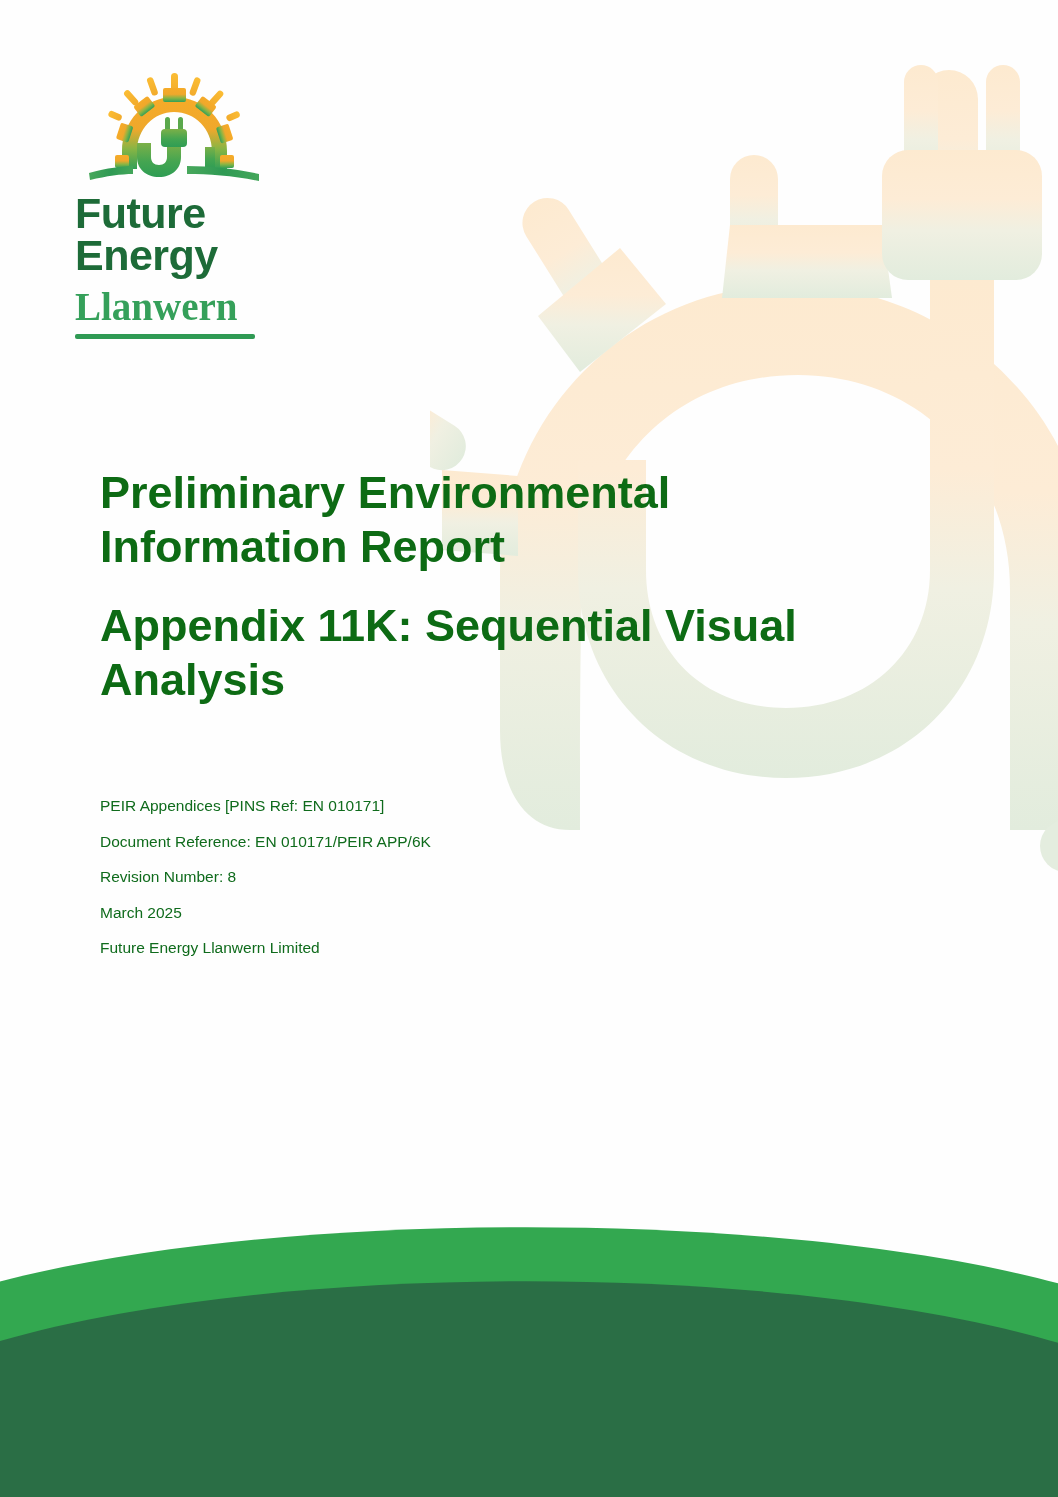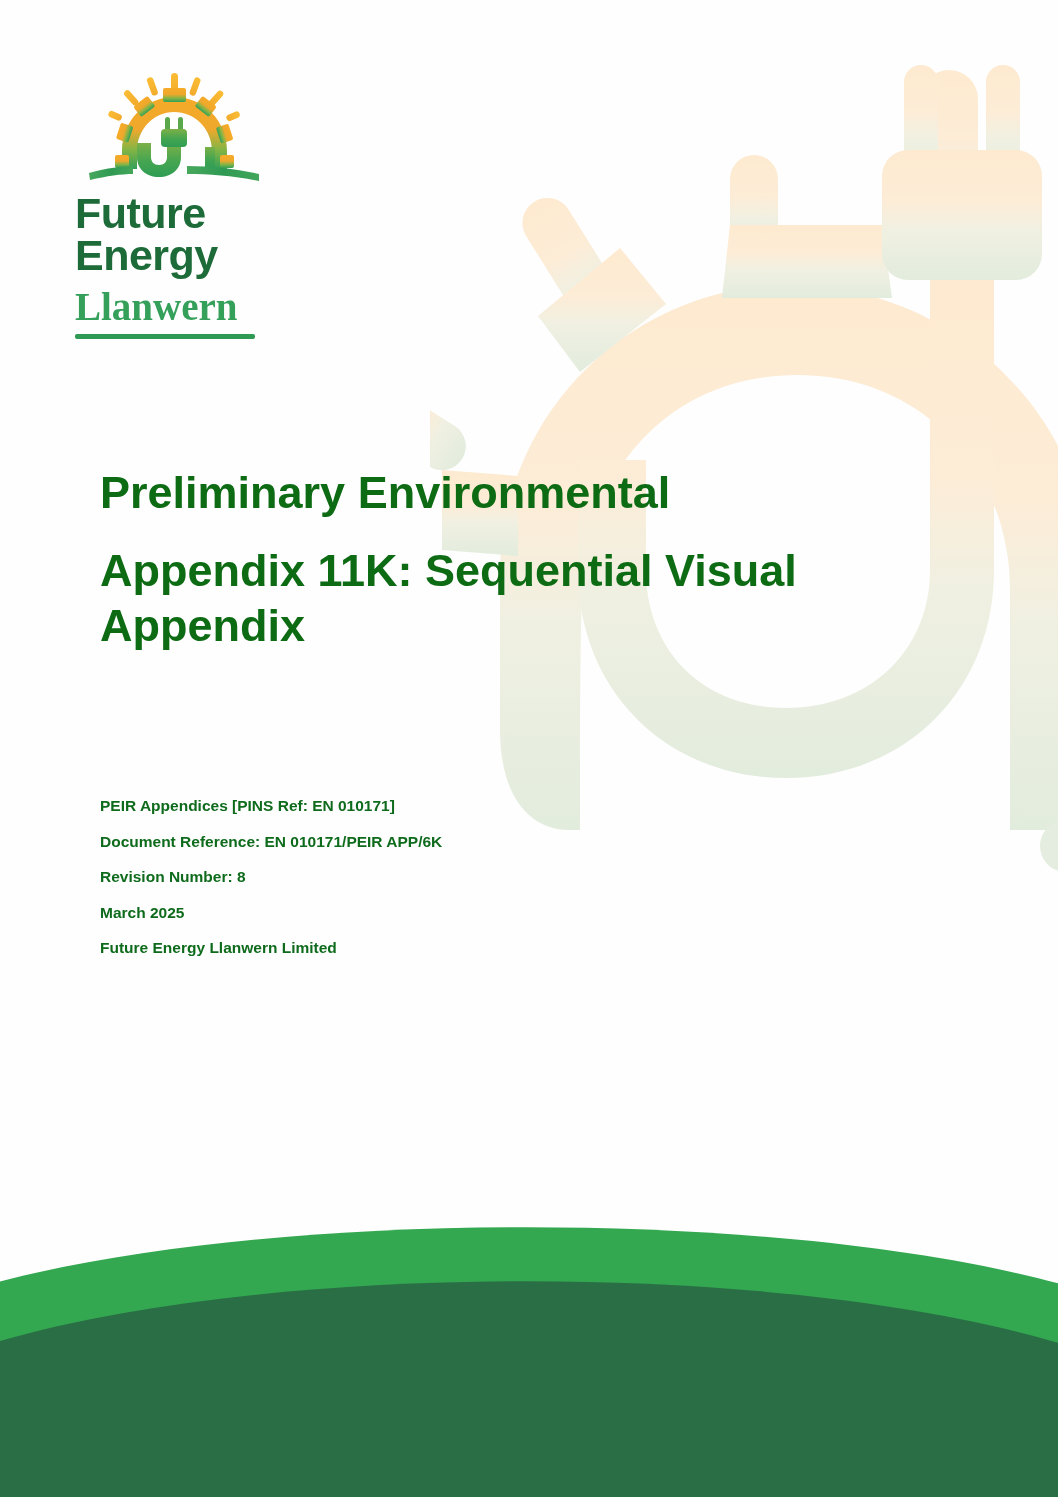--- a/index.html
+++ b/index.html
@@ -71,21 +71,21 @@
 
   
   #meta-block {
     position:absolute;
     left:100px; top:798px;
     z-index:3;
   }
   .meta-line {
     color:#0f6b1c;
     font-size:15.5px;
-    font-weight:bold;
+    font-weight:normal;
     line-height:1.0;
     margin-bottom:20px;
     white-space:nowrap;
   }
   .meta-line:last-child { margin-bottom:16px; }
 
   
   #footer-curves {
     position:absolute;
     left:0; bottom:0;
@@ -266,24 +266,25 @@
 
   <div class="logo-word" id="logo-future">Future</div>
   <div class="logo-word" id="logo-energy">Energy</div>
   <div id="logo-llanwern">Llanwern</div>
   <div id="logo-rule"></div>
 </div>
 
 <div id="title-block">
   <div id="title-group-1">
     <div class="title-line">Preliminary Environmental</div>
+    <div class="title-line">Information Report</div>
   </div>
   <div id="title-group-2">
     <div class="title-line">Appendix 11K: Sequential Visual</div>
-    <div class="title-line">Appendix</div>
+    <div class="title-line">Analysis</div>
   </div>
 </div>
 
 <div id="meta-block">
   <div class="meta-line">PEIR Appendices [PINS Ref: EN 010171]</div>
   <div class="meta-line">Document Reference: EN 010171/PEIR APP/6K</div>
   <div class="meta-line">Revision Number: 8</div>
   <div class="meta-line">March 2025</div>
   <div class="meta-line">Future Energy Llanwern Limited</div>
 </div>

